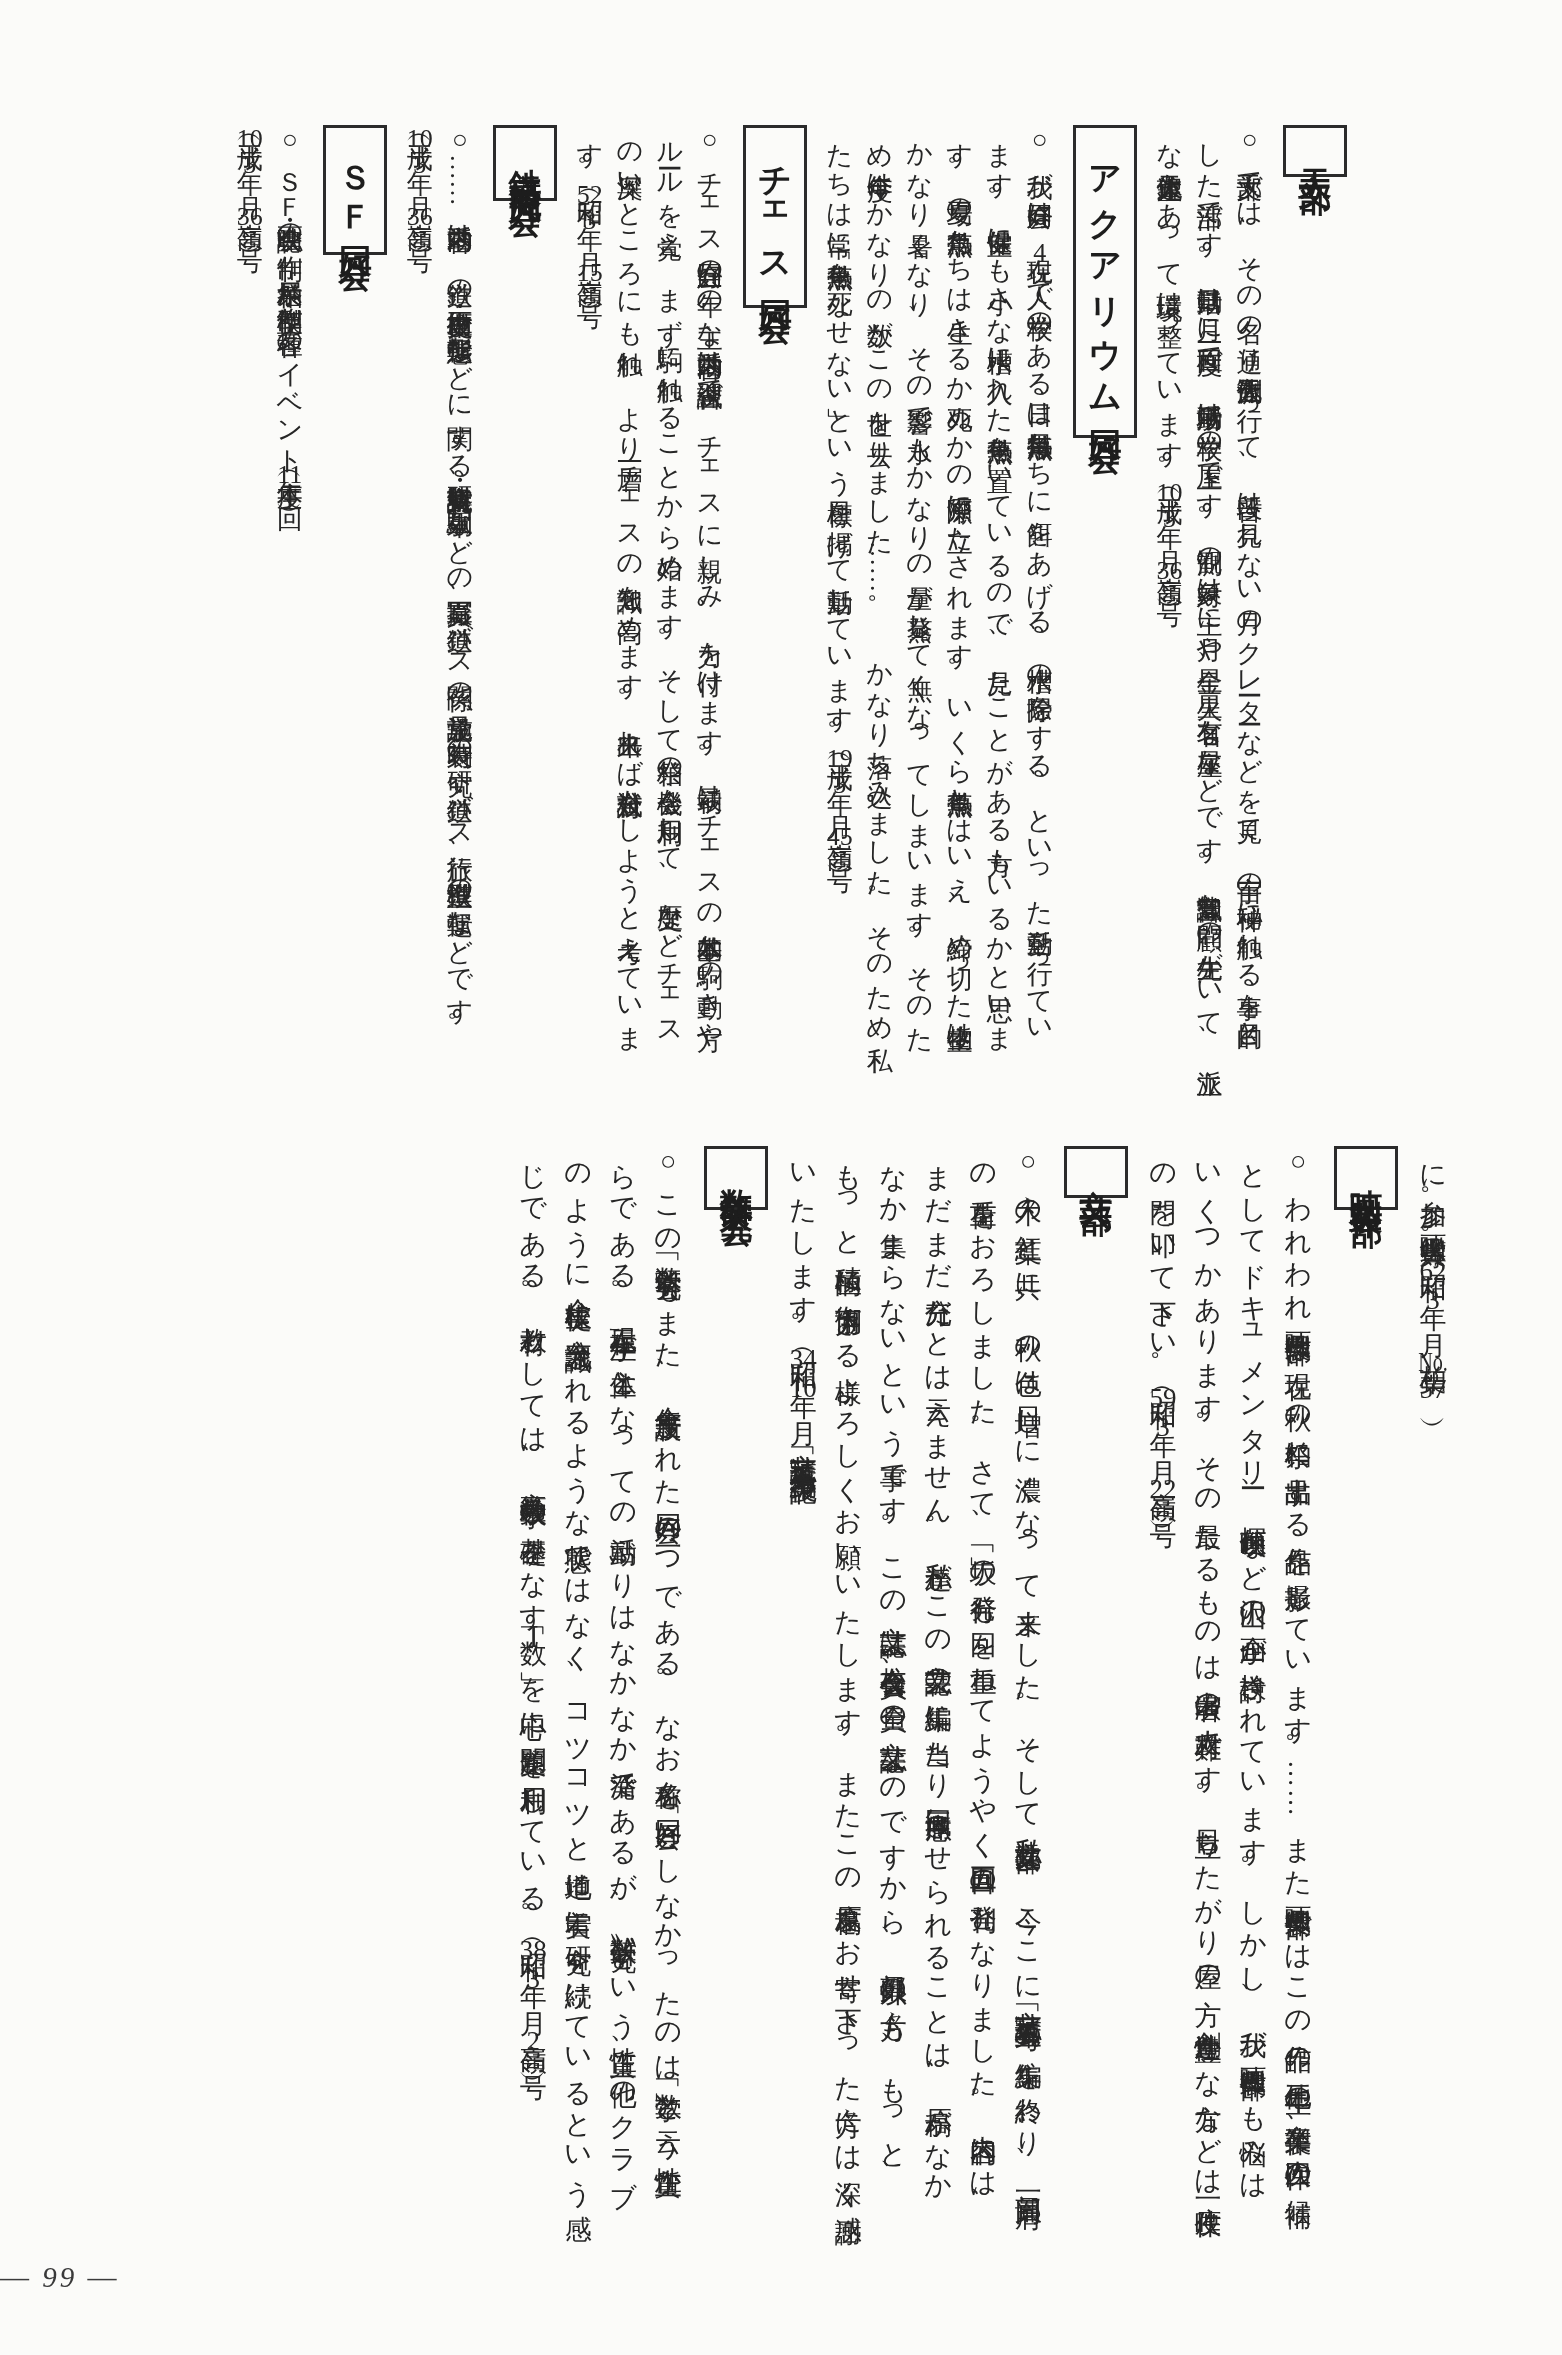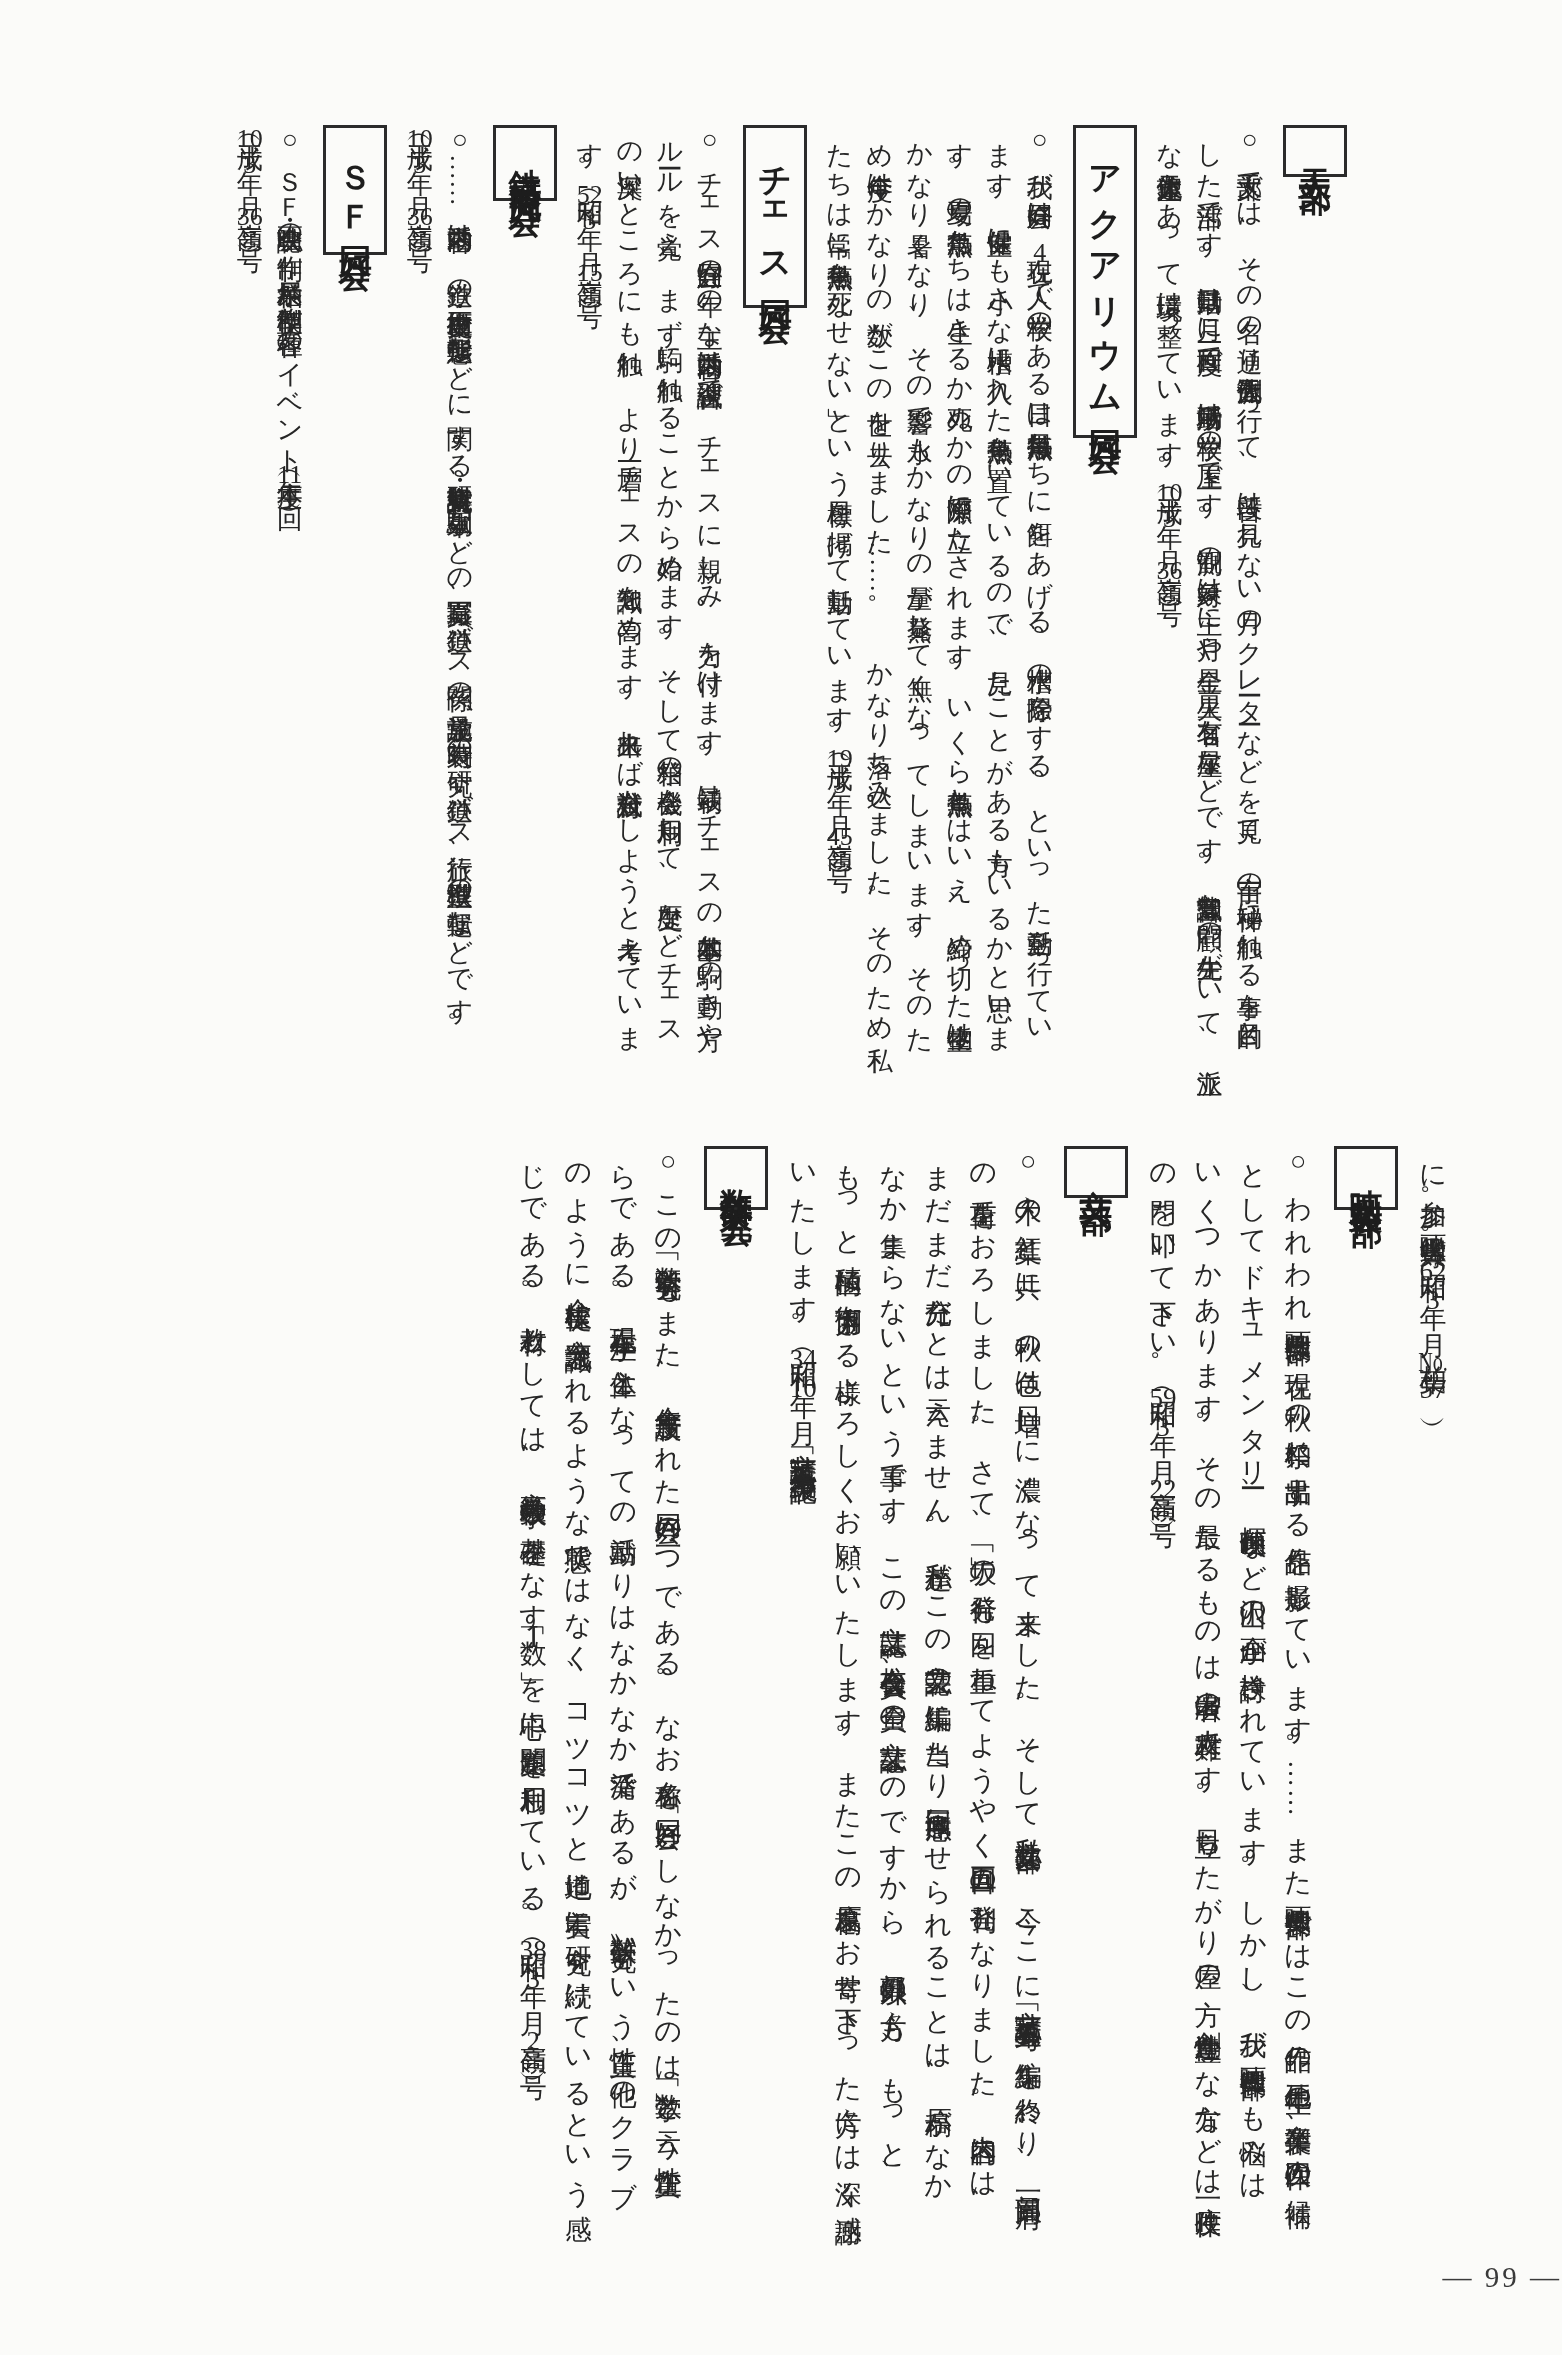--- a/index.html
+++ b/index.html
@@ -56,24 +56,25 @@
   }
   .tcy {
     text-combine-upright: all;
     -webkit-text-combine: horizontal;
   }
   #page-number {
     position: absolute;
     bottom: 61px;
     left: 0;
     width: 100%;
-    text-align: right;
+    text-align: left;
     font-size: 29px;
     letter-spacing: 3px;
     color: #3a3a3a;
+    font-style: italic;
   }
 </style>
 </head>
 <body>
 
 <div id="top-block" class="v-block">
     <h2 class="box-heading">天文部</h2>
     <p class="v-para">○天文部では、その名の通り天体観測を行って、普段は見れない月のクレーターなどを見て、宇宙の神秘に触れる事を目的とした部活です。活動日は月に一回程度で、活動場所は学校の屋上です。観測の対象は主に月や金星、火星、有名な星座などです。知識豊富な顧問の先生がいて、立派な天体望遠鏡もあって環境は整っています。（平成<span class="tcy">10</span>年<span class="tcy">3</span>月　高嶺<span class="tcy">36</span>号）</p>
     <h2 class="box-heading">アクアリウム同好会</h2>
     <p class="v-para">○我が同好会は、現在<span class="tcy">4</span>人で学校のある日は毎日熱帯魚たちに餌をあげる、水槽の掃除をする、といった活動を行っています。保健室にも小さな水槽に入れた熱帯魚を置いているので、見たことがある方もいるかと思います。夏場の熱帯魚たちは生きるか死ぬかの瀬戸際に立たされます。いくら熱帯魚とはいえ、締め切った生物室はかなり暑くなり、その影響で水もかなりの量が蒸発して無くなってしまいます。そのため今年度はかなりの数がこの世を去りました……。　かなり落ち込みました。そのため私たちは常に「熱帯魚を死なせない」という目標を掲げて活動しています。（平成<span class="tcy">19</span>年<span class="tcy">3</span>月　高嶺<span class="tcy">45</span>号）</p>

